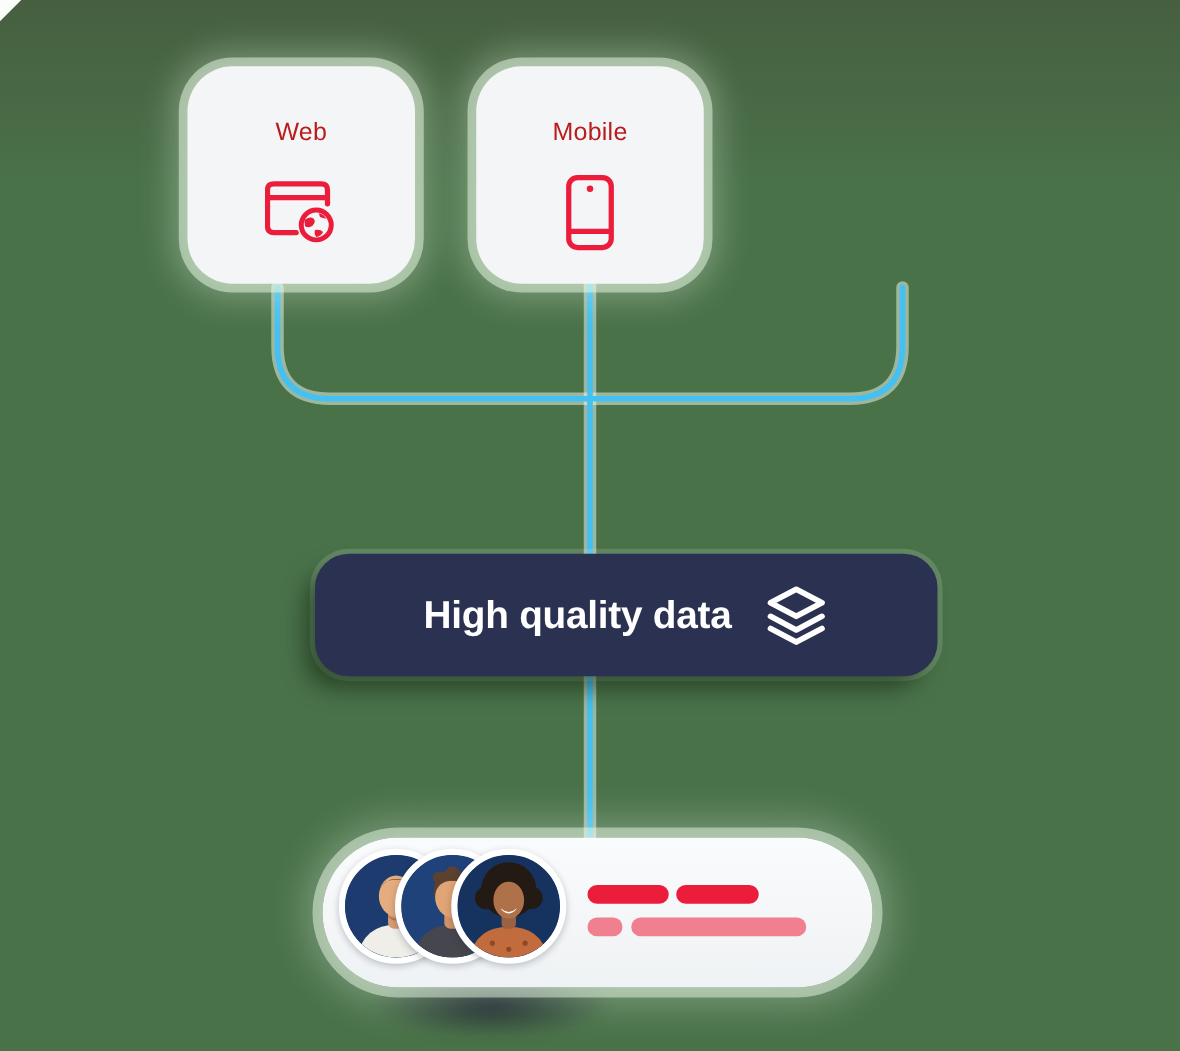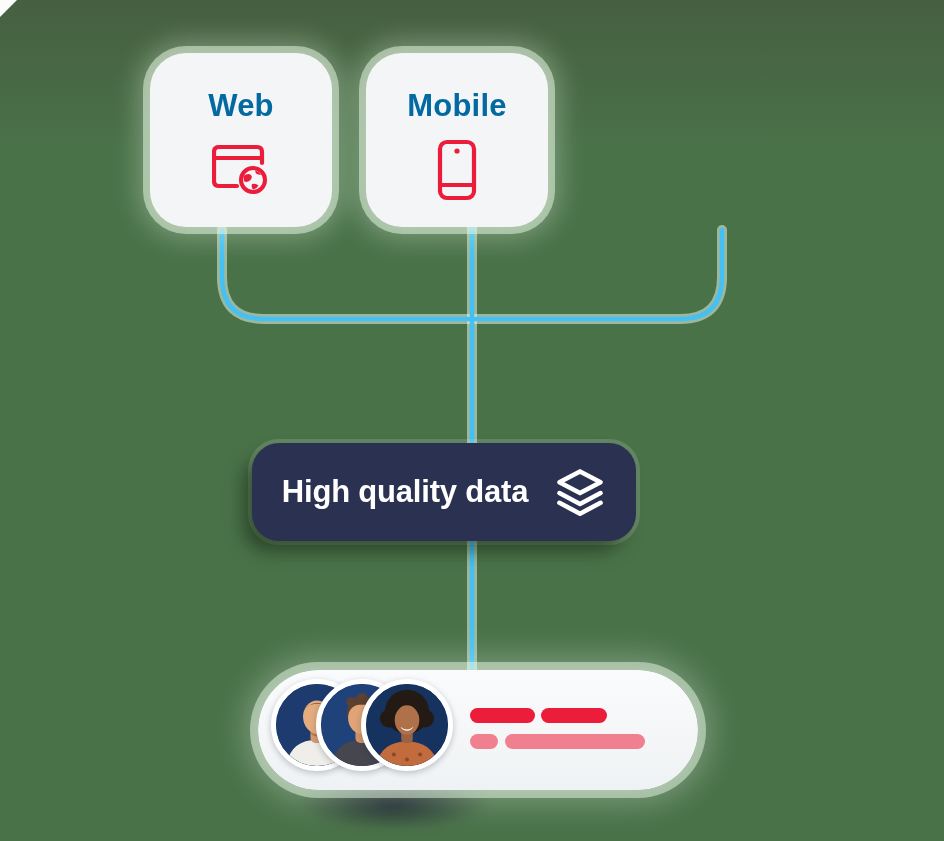--- a/index.html
+++ b/index.html
@@ -20,30 +20,30 @@
 
   
   .source-card{
     position:absolute;width:182px;height:174px;top:53px;
     background:#F3F5F7;border-radius:36px;
     box-shadow:0 0 0 7px rgba(235,252,232,0.50), 0 0 26px 12px rgba(235,252,232,0.30);
     display:flex;flex-direction:column;align-items:center;
     padding-top:38px;box-sizing:border-box;
   }
   .source-card .label{
-    font-size:31px;font-weight:700;color:#0369a1;letter-spacing:0.2px;line-height:30px;
+    font-size:20px;font-weight:400;color:#b91c1c;letter-spacing:0.2px;line-height:30px;
   }
   .source-card .icon-wrap{margin-top:18px;display:flex;align-items:center;justify-content:center;flex:1 0 auto;margin-bottom:30px;}
   #card-web{left:150px;}
-  #card-mobile{left:366px;}
+  #card-mobile{left:381px;}
   #card-server{left:617px;}
 
   
   .hub-pill{
-    position:absolute;left:252px;top:443px;width:384px;height:98px;
+    position:absolute;left:252px;top:443px;width:498px;height:98px;
     background:#2B3251;border-radius:27px;
     box-shadow:-10px 12px 18px -2px rgba(10,26,8,0.50), 0 0 0 4px rgba(240,252,242,0.15);
     display:flex;align-items:center;justify-content:center;gap:26px;
   }
   .hub-pill .hub-label{
     font-size:31px;font-weight:700;color:#FFFFFF;letter-spacing:-0.2px;
   }
 
   
   .users-shadow{

